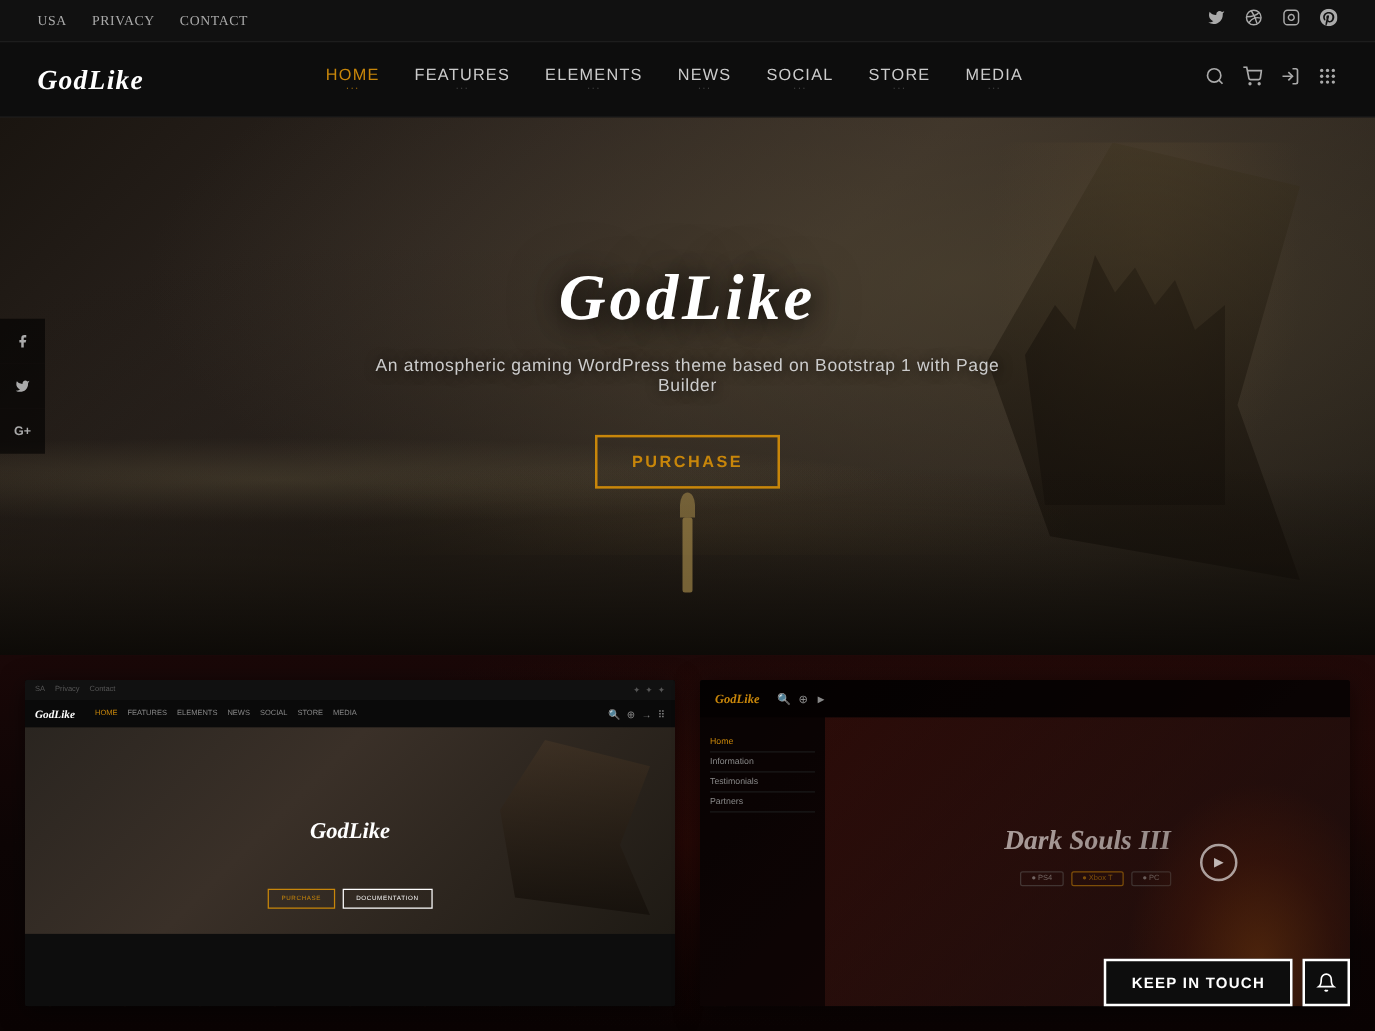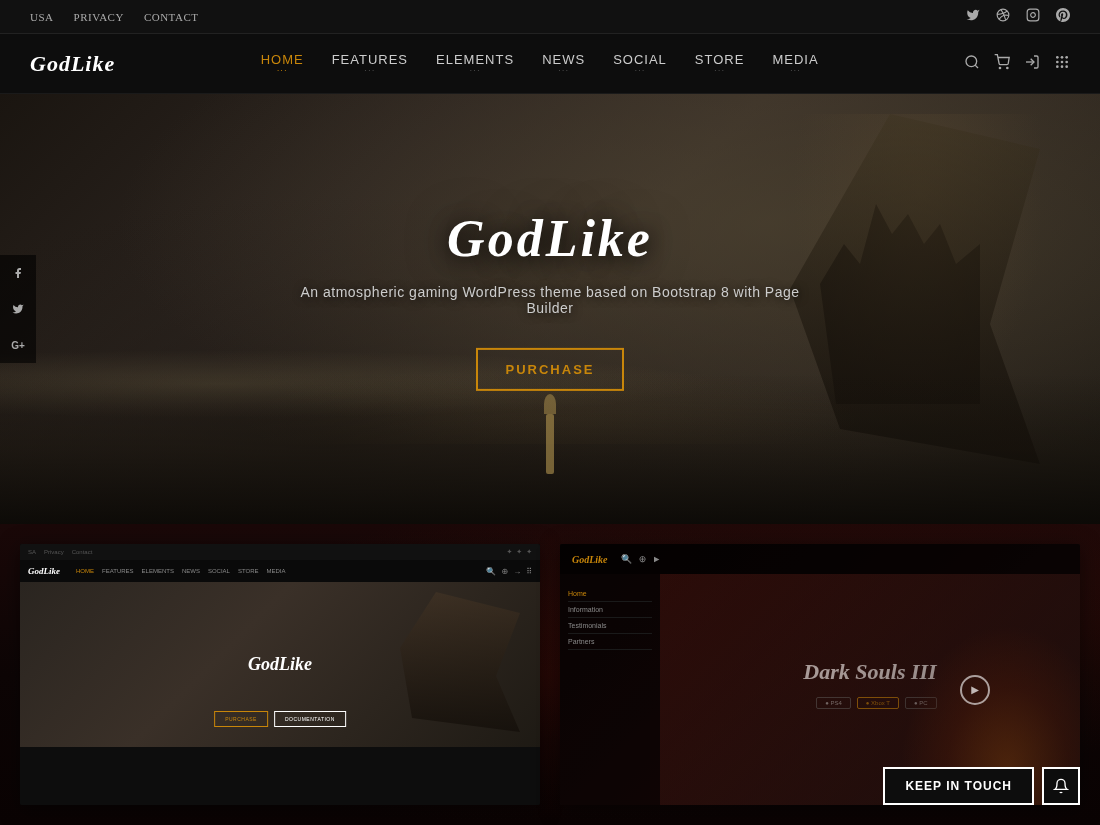--- a/index.html
+++ b/index.html
@@ -599,21 +599,21 @@
           <path d="M23 3a10.9 10.9 0 01-3.14 1.53 4.48 4.48 0 00-7.86 3v1A10.66 10.66 0 013 4s-4 9 5 13a11.64 11.64 0 01-7 2c9 5 20 0 20-11.5a4.5 4.5 0 00-.08-.83A7.72 7.72 0 0023 3z"></path>
         </svg>
     </div>
     <div class="side-social-item">
       <span style="font-size:10px; font-weight:bold; font-family:Arial;">G+</span>
     </div>
   </div>
 
   <div class="hero-content">
     <h1 class="hero-title">GodLike</h1>
-    <p class="hero-subtitle">An atmospheric gaming WordPress theme based on Bootstrap 8 with Page Builder</p>
+    <p class="hero-subtitle">An atmospheric gaming WordPress theme based on Bootstrap 1 with Page Builder</p>
     <div class="hero-buttons">
       <button class="btn-purchase">Purchase</button>
     </div>
   </div>
 </div>
 
 <div class="bottom-section">
 
   <div class="demo-card">
     <div class="mini-site">

